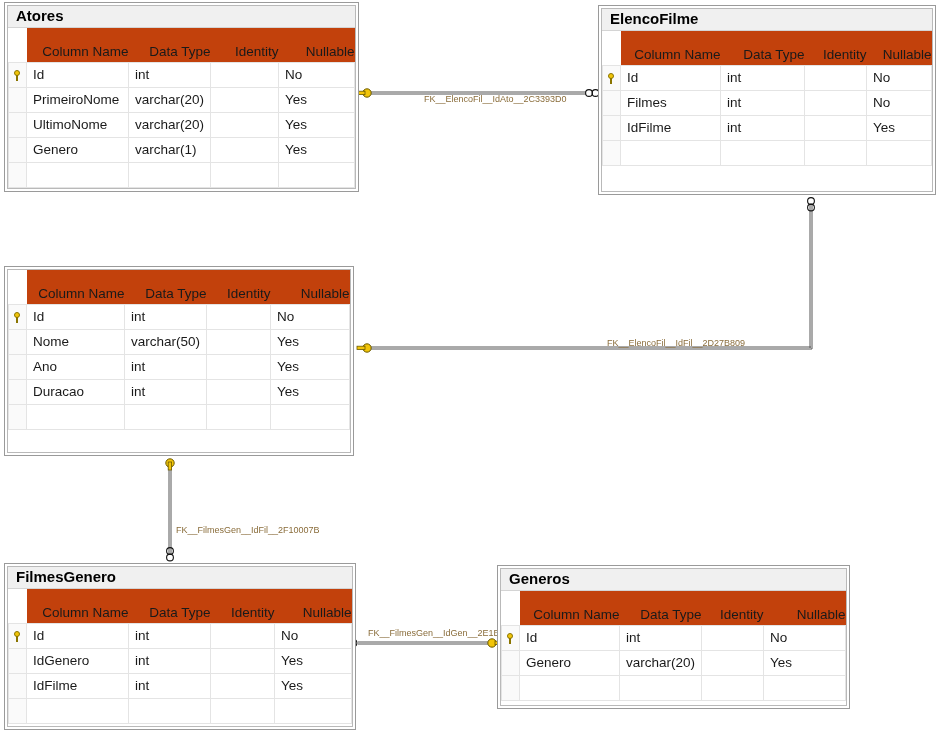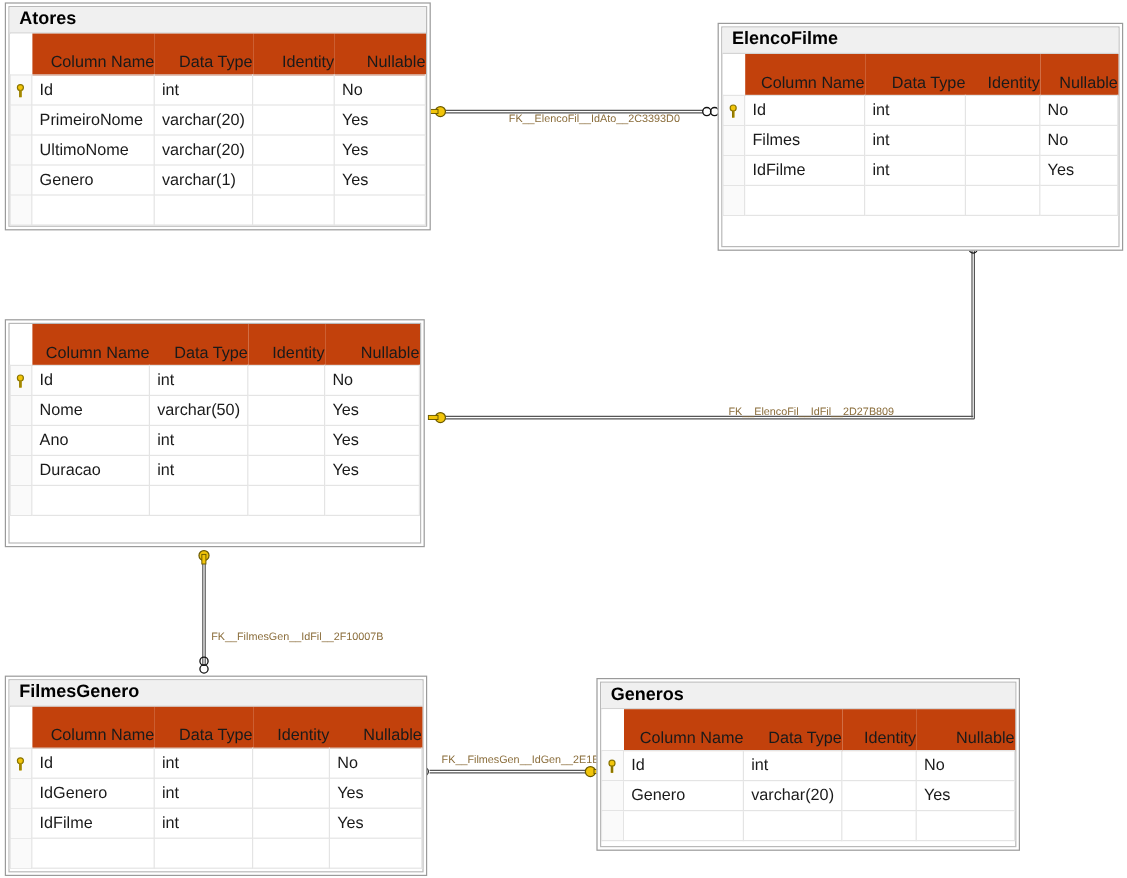--- a/index.html
+++ b/index.html
@@ -265,21 +265,21 @@
               <td></td>
               <td></td>
               <td></td>
               <td></td>
             </tr>
           </tbody>
       </table>
     </div>
   </div>
 
-  <div class="tbl" style="left:598px; top:19px; width:338px; height:190px;">
+  <div class="tbl" style="left:598px; top:5px; width:338px; height:190px;">
     <div class="tbl-inner">
       <div class="tbl-title">ElencoFilme</div>
       <table class="grid">
         <colgroup>
             <col style="width:18px">
             <col style="width:100px">
             <col style="width:84px">
             <col style="width:62px">
             <col>
           </colgroup>

